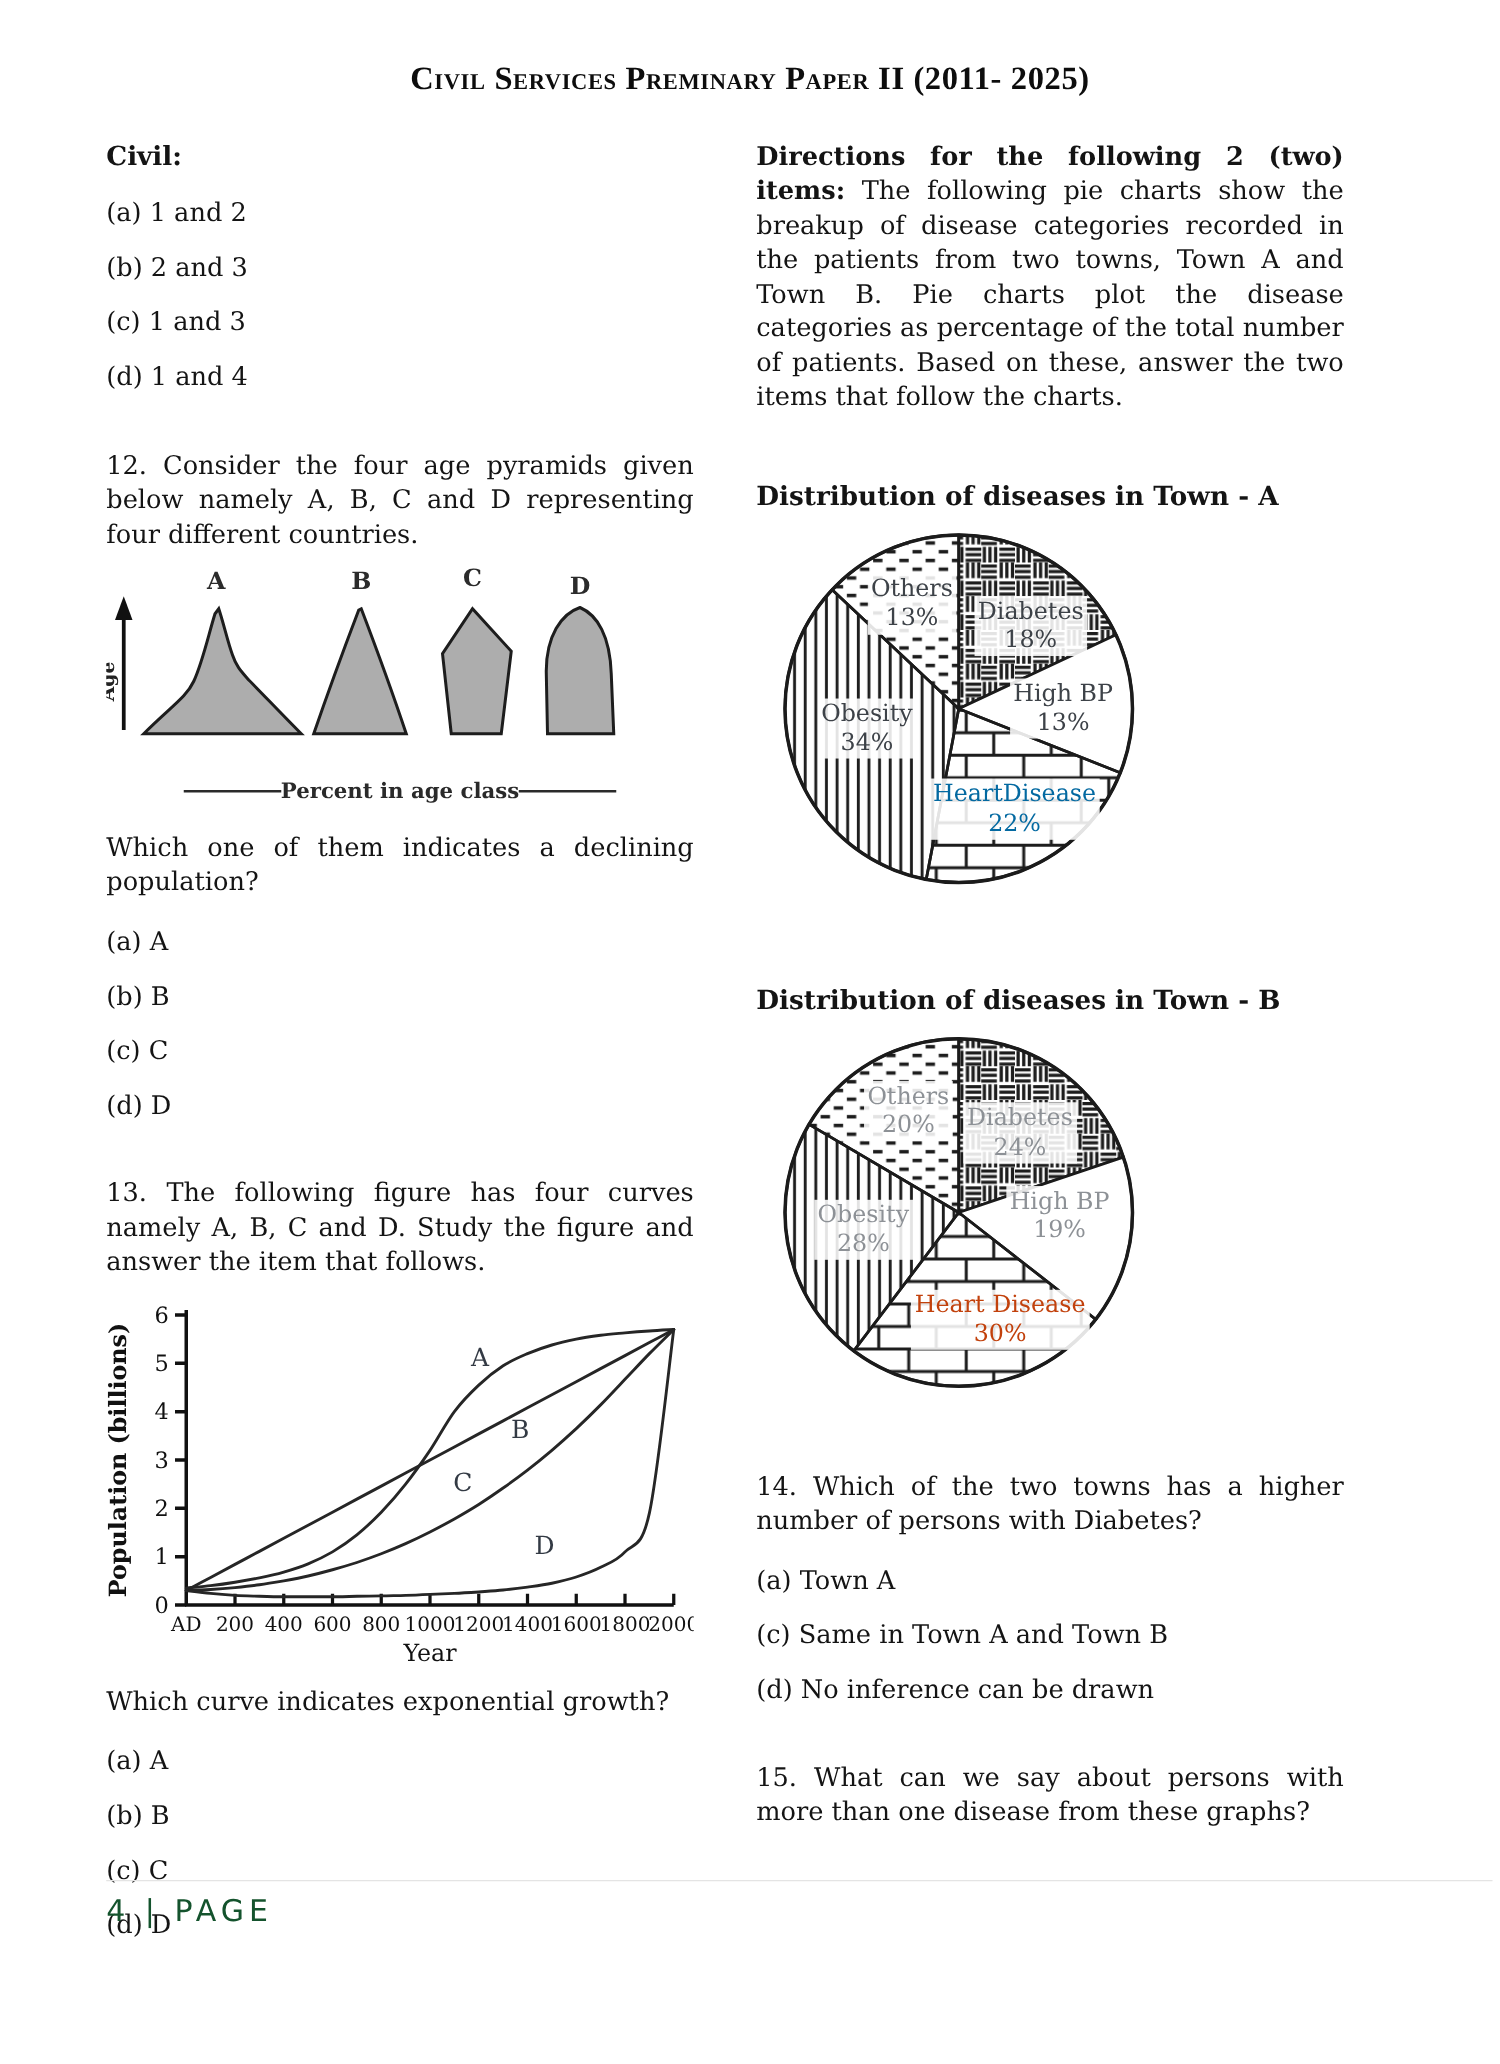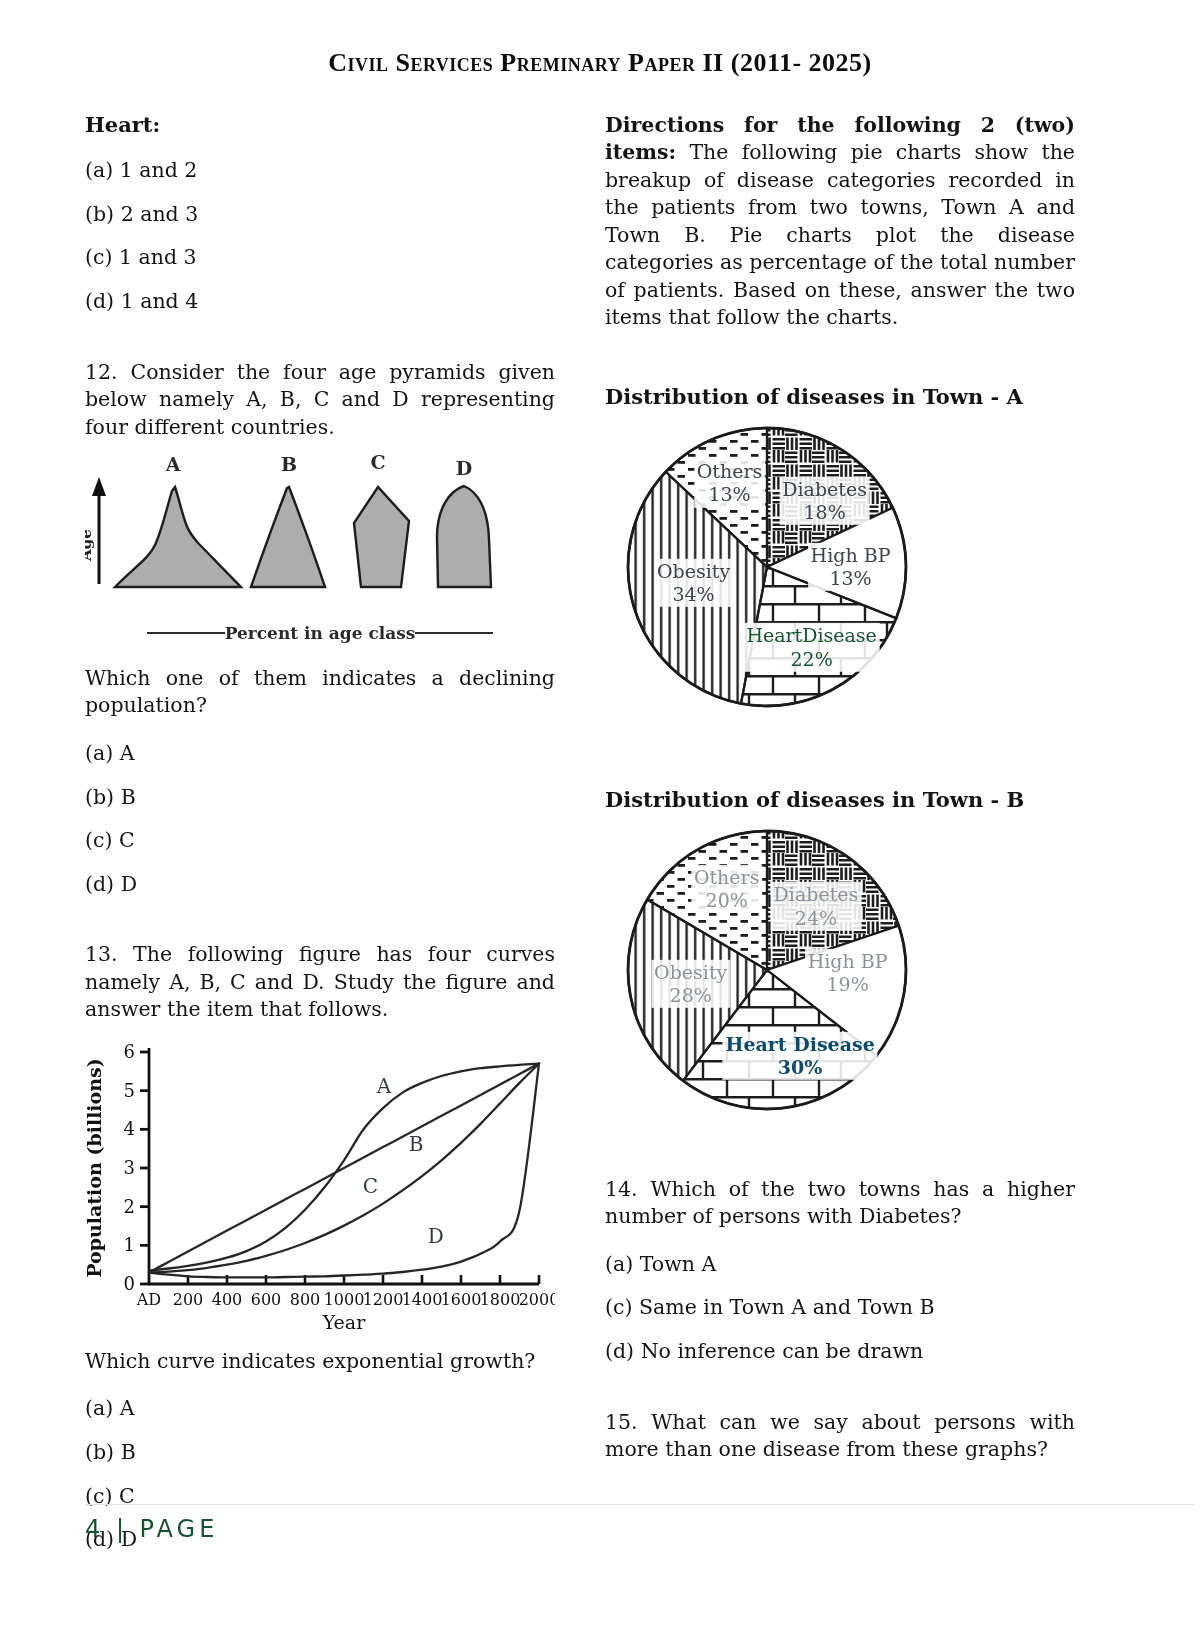--- a/index.html
+++ b/index.html
@@ -47,21 +47,21 @@
   }
 </style>
 </head>
 <body>
 
 <div class="header">Civil Services Preminary Paper II (2011- 2025)</div>
 
 <div class="cols">
 
   <div class="col">
-    <p class="codes-title">Heart:</p>
+    <p class="codes-title">Civil:</p>
     <p class="opt">(a) 1 and 2</p>
     <p class="opt">(b) 2 and 3</p>
     <p class="opt">(c) 1 and 3</p>
     <p class="opt">(d) 1 and 4</p>
 
     <p class="qtext mt-q">12. Consider the four age pyramids given below namely A, B, C and D representing four different countries.</p>
 
     <div class="fig-pyramids">
       <svg width="470" height="160" viewBox="0 0 470 160">
 
@@ -186,21 +186,21 @@
           <circle cx="144" cy="144" r="139" fill="none" stroke="#1b1b1b" stroke-width="2.8"></circle>
         </svg>
         <div class="pie-label" style="left: 70%; top: 27%; color: rgb(61, 66, 72);">
           <span>Diabetes</span>
           <span>18%</span>
         </div>
         <div class="pie-label" style="left: 79%; top: 50%; color: rgb(61, 66, 72);">
           <span>High BP</span>
           <span>13%</span>
         </div>
-        <div class="pie-label" style="left: 65.5%; top: 78%; color: #14532d;">
+        <div class="pie-label" style="left: 65.5%; top: 78%; color: #0369a1;">
           <span>HeartDisease</span>
           <span>22%</span>
         </div>
         <div class="pie-label" style="left: 24.5%; top: 55.5%; color: rgb(61, 66, 72);">
           <span>Obesity</span>
           <span>34%</span>
         </div>
         <div class="pie-label" style="left: 37%; top: 21%; color: rgb(61, 66, 72);">
           <span>Others</span>
           <span>13%</span>
@@ -234,21 +234,21 @@
           <circle cx="144" cy="144" r="139" fill="none" stroke="#1b1b1b" stroke-width="2.8"></circle>
         </svg>
         <div class="pie-label" style="left: 67%; top: 28%; color: rgb(141, 145, 150);">
           <span>Diabetes</span>
           <span>24%</span>
         </div>
         <div class="pie-label" style="left: 78%; top: 51%; color: rgb(141, 145, 150);">
           <span>High BP</span>
           <span>19%</span>
         </div>
-        <div class="pie-label" style="left: 61.5%; top: 80%; color: #0c4a6e; font-weight: bold;">
+        <div class="pie-label" style="left: 61.5%; top: 80%; color: #c2410c;">
           <span>Heart Disease</span>
           <span>30%</span>
         </div>
         <div class="pie-label" style="left: 23.5%; top: 55%; color: rgb(141, 145, 150);">
           <span>Obesity</span>
           <span>28%</span>
         </div>
         <div class="pie-label" style="left: 36%; top: 22%; color: rgb(141, 145, 150);">
           <span>Others</span>
           <span>20%</span>

